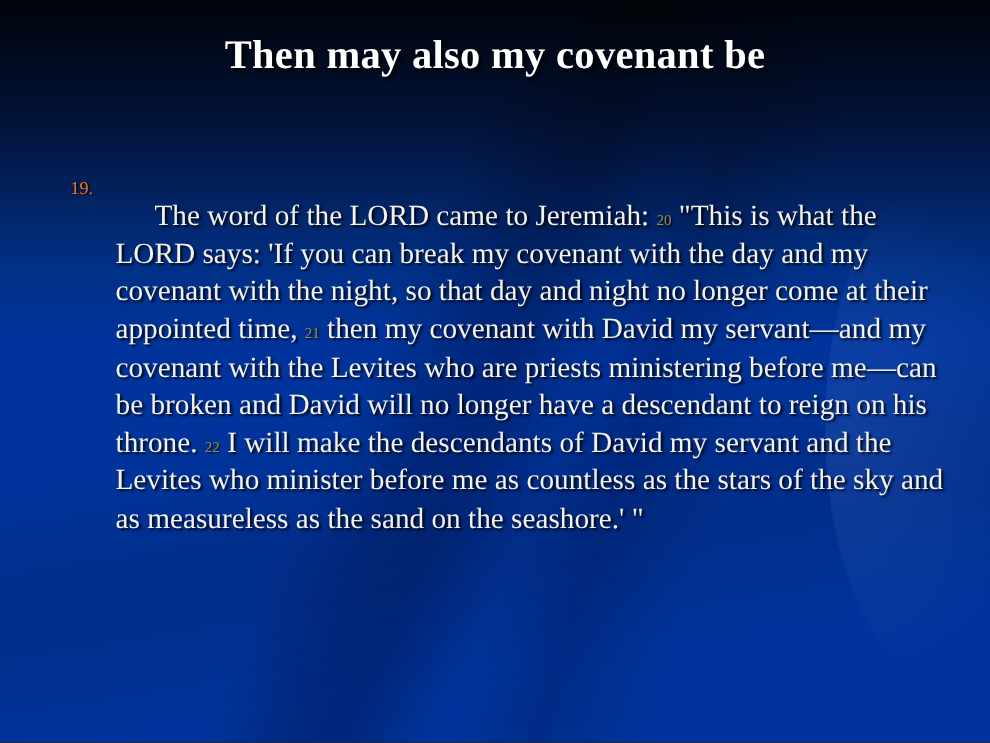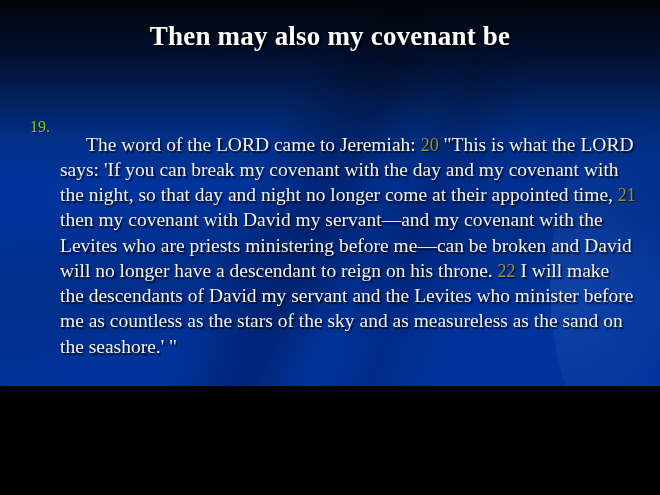--- a/index.html
+++ b/index.html
@@ -3,21 +3,21 @@
 <meta charset="utf-8">
 <style>
   html, body {
     margin: 0;
     padding: 0;
     background: #000;
   }
   #slide {
     position: relative;
     width: 660px;
-    height: 386px;
+    height: 495px;
     overflow: hidden;
     background: #00349c;
     font-family: "Liberation Serif", "DejaVu Serif", serif;
   }
 
   
   .bg-gradient {
     position: absolute;
     inset: 0;
     background: linear-gradient(to bottom,
@@ -98,37 +98,38 @@
     top: 112px;
   }
   .list-item {
     display: flex;
     align-items: flex-start;
   }
   .list-number {
     flex: 0 0 auto;
     width: 30px;
     padding-top: 7px;
-    color: #84cc16;
-    font-size: 16px;
+    color: #f97316;
+    font-size: 12px;
     line-height: 1;
     text-shadow: 1px 1px 1px rgba(0,0,0,0.8);
+    margin-left: 17px;
   }
   .verse-text {
     flex: 1 1 auto;
     color: #f2f2f0;
     font-size: 19.5px;
     line-height: 1.295;
     text-indent: 26px;
     text-shadow: 1.5px 1.5px 1.5px rgba(0,0,0,0.85);
     letter-spacing: 0;
   }
   .vnum {
     color: #9e8c3e;
-    font-size: 18px;
+    font-size: 10px;
     text-shadow: 1px 1px 1px rgba(0,0,0,0.8);
   }
 </style>
 </head>
 <body>
 
 <div id="slide">
 
   <div class="bg-gradient"></div>
   <div class="bg-streaks"></div>

